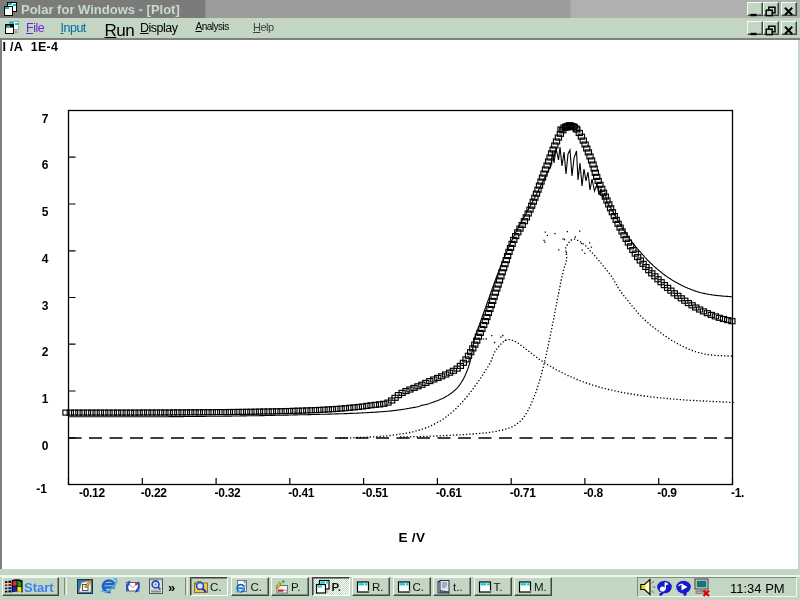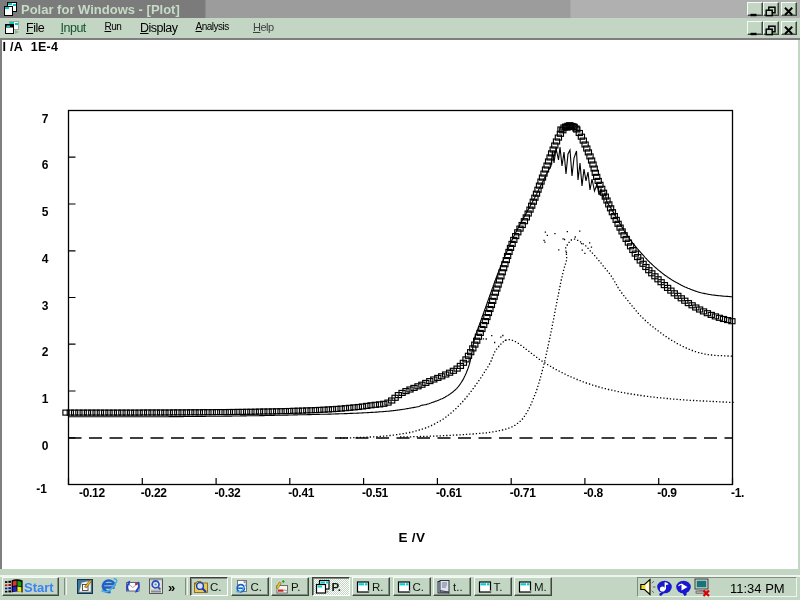--- a/index.html
+++ b/index.html
@@ -28,23 +28,23 @@
       <rect x="4.8" y="2.2" width="6.2" height="5.6" fill="none" stroke="#000" stroke-width="1.5"></rect>
       <rect x="2.2" y="5.2" width="6.0" height="5.4" fill="#c3d6c3" stroke="#000" stroke-width="1.5"></rect>
     </svg></div>
 <div class="btn3d" style="left:781px;top:2px;width:16px;height:14px;"><svg width="14" height="12" viewBox="0 0 14 12">
       <path d="M3 2.8 L10.2 10 M10.2 2.8 L3 10" stroke="#000" stroke-width="2"></path>
     </svg></div>
 
 <div class="abs" style="left:0;top:18px;width:800px;height:20px;background:#c3d6c3;"></div>
 <div class="abs" style="left:0;top:38px;width:800px;height:2px;background:#7f7f7f;"></div>
 
-<div class="abs" style="left:26px;top:21px;font-size:12.5px;letter-spacing:-0.5px;color:#000000;"><u>F</u>ile</div>
-<div class="abs" style="left:60.5px;top:21px;font-size:12.5px;letter-spacing:-0.5px;color:#14532d;"><u>I</u>nput</div>
-<div class="abs" style="left:104.5px;top:21px;font-size:10px;letter-spacing:-0.5px;color:#000;"><u>R</u>un</div>
+<div class="abs" style="left:26px;top:21px;font-size:12.5px;letter-spacing:-0.5px;color:#6d28d9;"><u>F</u>ile</div>
+<div class="abs" style="left:60.5px;top:21px;font-size:12.5px;letter-spacing:-0.5px;color:#0369a1;"><u>I</u>nput</div>
+<div class="abs" style="left:104.5px;top:21px;font-size:17px;letter-spacing:-0.5px;color:#000;"><u>R</u>un</div>
 <div class="abs" style="left:140px;top:21px;font-size:12.5px;letter-spacing:-0.5px;color:#000;"><u>D</u>isplay</div>
 <div class="abs" style="left:195.5px;top:21px;font-size:10px;letter-spacing:-0.5px;color:#000;"><u>A</u>nalysis</div>
 <div class="abs" style="left:253px;top:21px;font-size:11px;letter-spacing:-0.5px;color:#404040;"><u>H</u>elp</div>
 
 <svg class="abs" style="left:5px;top:21px" width="15" height="14" viewBox="0 0 15 14">
 <rect x="4.5" y="0.5" width="9" height="8" fill="#fff" stroke="#9aa89a"></rect>
 <rect x="5" y="1" width="4" height="2" fill="#00cccc"></rect>
     <rect x="10" y="2" width="3" height="2" fill="#00cccc"></rect>
 <rect x="0.5" y="3.5" width="8" height="9" fill="#fff" stroke="#000"></rect>
 <rect x="1" y="4" width="7" height="2.5" fill="#000"></rect>

